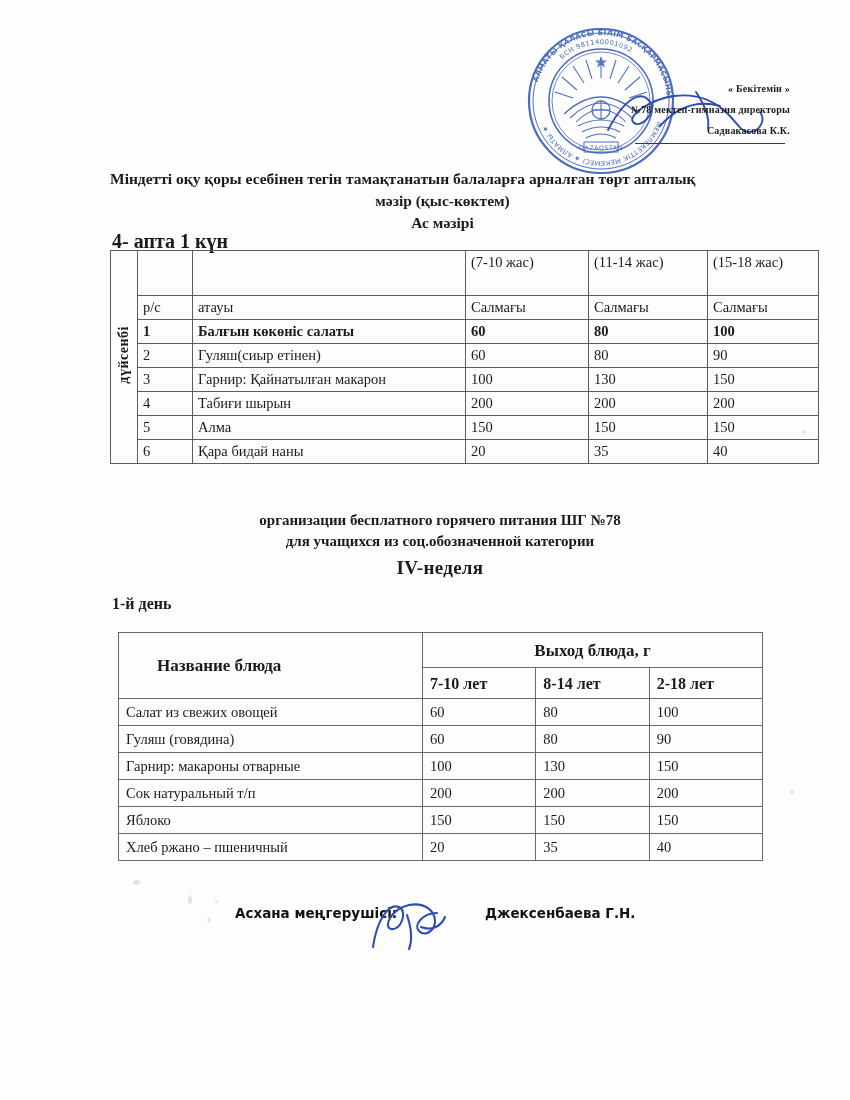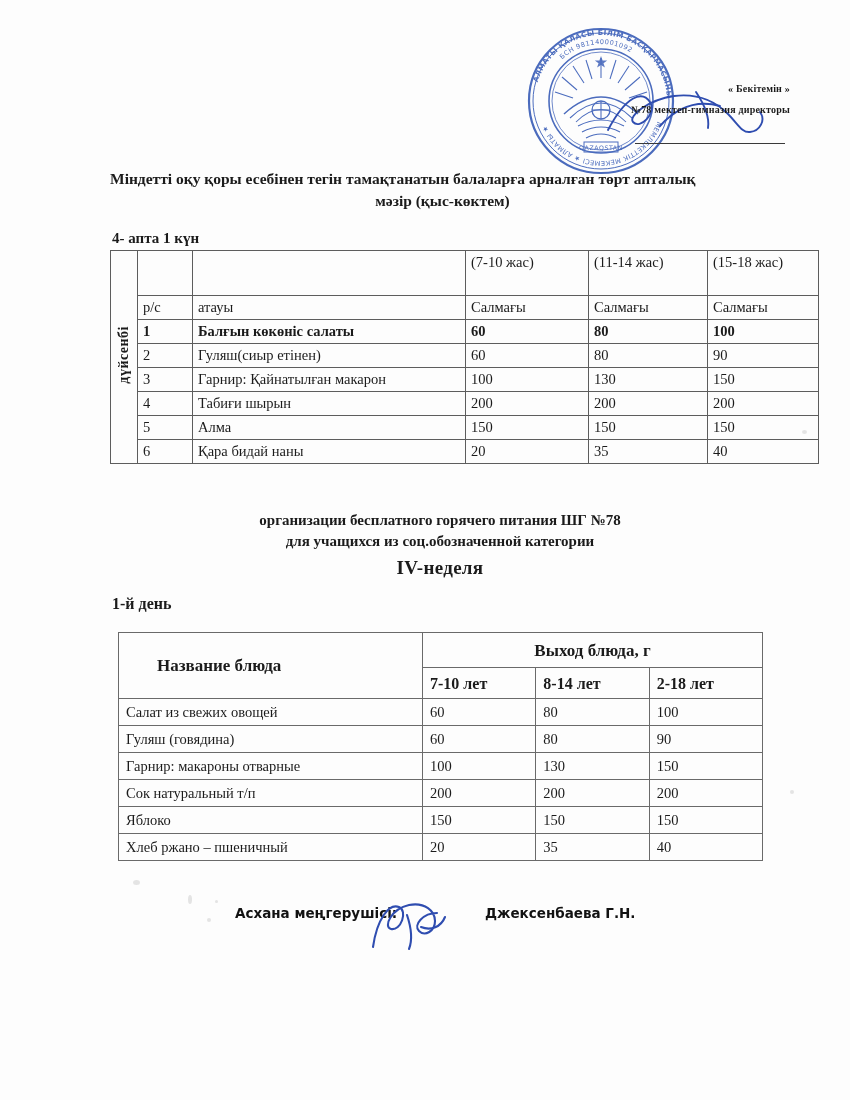--- a/index.html
+++ b/index.html
@@ -80,21 +80,21 @@
     font-size: 15.5px;
     line-height: 22px;
   }
   .kz-title .l1 { text-align: left; margin-top: 8px; }
 
   .kz-week {
     position: absolute;
     left: 112px;
     top: 230px;
     font-weight: bold;
-    font-size: 15px;
+    font-size: 20px;
   }
 
   
   table {
     border-collapse: collapse;
     table-layout: fixed;
   }
   .t-kz {
     position: absolute;
     left: 110px;
@@ -277,26 +277,28 @@
         <path d="M 8,44 C 26,10 42,4 50,16 C 57,27 40,44 33,36 C 28,30 48,14 74,10 C 98,7 116,16 128,28 C 138,38 142,47 150,46 C 160,45 166,34 160,26"></path>
         <path d="M 60,40 C 78,20 98,14 120,20"></path>
         <path d="M 96,6 C 104,18 110,30 108,42"></path>
       </g>
     </svg>
   </div>
 
   <div class="approval">
     <div>« Бекітемін »</div>
     <div>№78  мектеп-гимназия  директоры</div>
+    <div class="ln-name">Садвакасова К.К.</div>
   </div>
   <div class="approval-rule"></div>
 
   <div class="kz-title">
     <div class="l1">Міндетті оқу қоры есебінен  тегін тамақтанатын балаларға арналған төрт  апталық</div>
     <div>мәзір (қыс-көктем)</div>
+    <div>Ас  мәзірі</div>
   </div>
 
   <div class="kz-week">4- апта  1 күн</div>
 
   <table class="t-kz">
     <tbody>
       <tr>
         <td class="c-day" rowspan="8">
           <span class="daylabel">дүйсенбі</span>
         </td>

